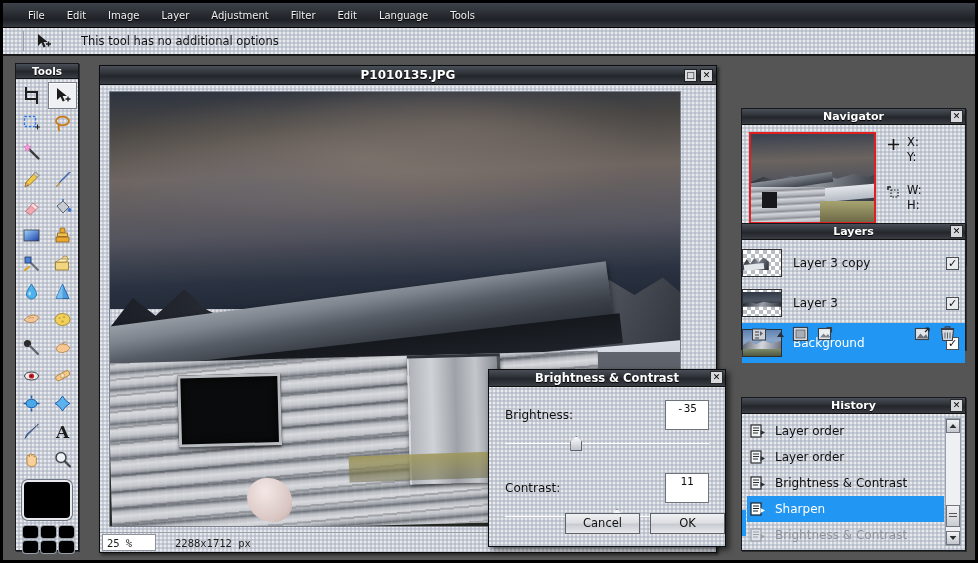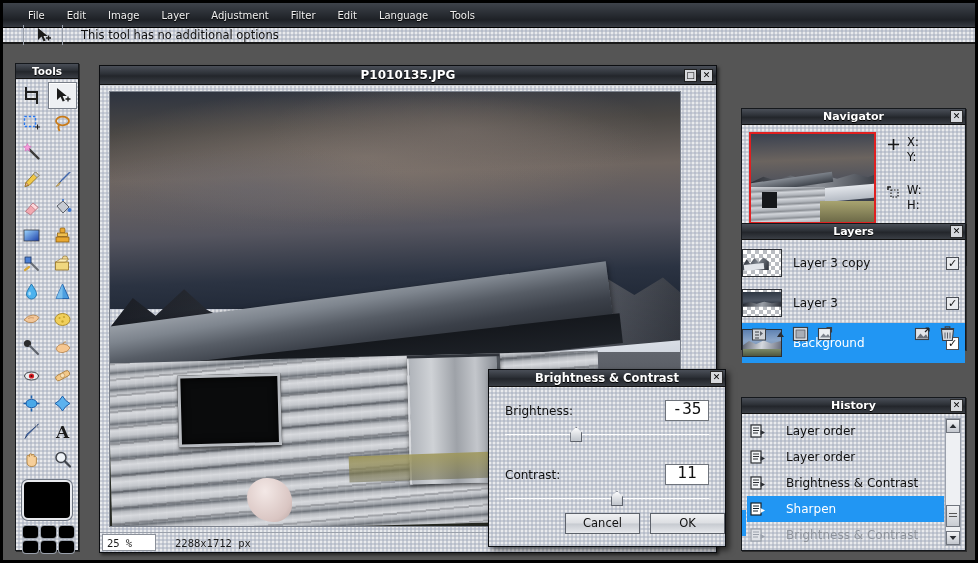--- a/index.html
+++ b/index.html
@@ -61,21 +61,21 @@
     font-size: 10px;
     padding: 3px 11px;
     cursor: pointer;
     white-space: nowrap;
     text-shadow: 0 1px 1px #000;
   }
 
   
   #optionsbar {
     position: absolute; left: 0; top: 25px;
-    width: 972px; height: 16px;
+    width: 972px; height: 28px;
     display: flex; align-items: center;
     border-bottom: 2px solid #1a1a1a;
     padding-left: 14px;
   }
   #optionsbar .sep { width: 1px; height: 20px; background: #9aa0ab; margin: 0 6px; }
   #opt-icon { width: 26px; height: 20px; display:flex; align-items:center; justify-content:center; }
   #opt-text { font-size: 11.5px; color: #111; margin-left: 12px; }
 
   
   #tools {
@@ -387,21 +387,21 @@
   .hist-row {
     height: 26px;
     display: flex; align-items: center;
     padding-left: 3px;
     font-size: 12px; color: #111;
     cursor: pointer;
   }
   .hist-row.selected { background: #2196f3; color: #fff; }
   .hist-row.disabled { color: #8e939b; }
   .hist-icon { width: 20px; flex: none; display:flex; align-items:center; }
-  .hist-label { margin-left: 16px; }
+  .hist-label { margin-left: 5px; }
   #history-scroll {
     position: absolute; right: 4px; top: 4px;
     width: 16px; height: 128px;
     background: #eef0f3;
     border: 1px solid #9aa0ab;
   }
   .sb-btn {
     width: 14px; height: 14px;
     background: linear-gradient(180deg,#f2f3f5,#c3c7ce);
     border: 1px solid #70757e;
@@ -430,23 +430,23 @@
     position: absolute; left: 485px; top: 366px;
     width: 238px; height: 178px;
     border: 1px solid #0c0e11;
     box-shadow: 3px 3px 6px rgba(0,0,0,.6);
   }
   #dialog .titlebar { height: 17px; line-height: 17px; font-size: 11.5px; }
   #dialog-body { padding: 13px 16px 0; position: relative; height: calc(100% - 17px); }
   .dlg-label { font-size: 12px; color: #111; }
   .dlg-row { display: flex; align-items: center; justify-content: space-between; }
   .dlg-input {
-    width: 44px; height: 21px;
+    width: 44px; height: 30px;
     background: #fff; border: 1px solid #6f747c;
-    font-size: 16px; text-align: center; line-height: 16px;
+    font-size: 11px; text-align: center; line-height: 16px;
     font-family: "DejaVu Sans Mono", "Liberation Mono", monospace;
     color: #111;
   }
   .dlg-slider { position: relative; height: 16px; margin-top: 5px; }
   .dlg-slider .track {
     position: absolute; left: 0; top: 8px; width: 100%; height: 1px;
     background: #6c7079; border-bottom: 1px solid #fff;
   }
   .dlg-slider .thumb {
     position: absolute; top: 1px;

